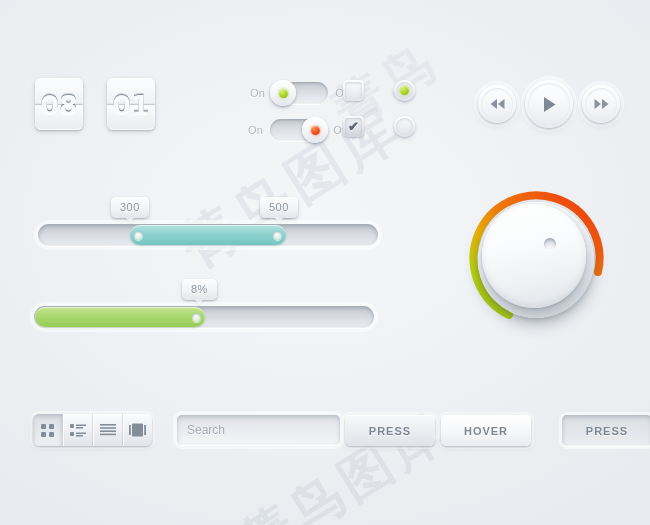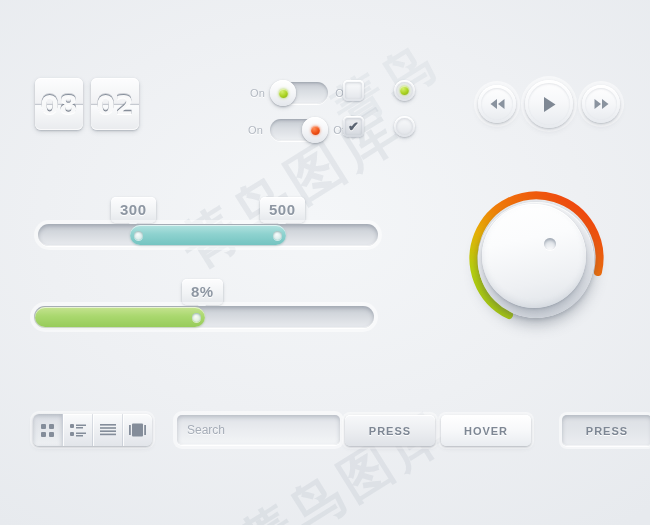--- a/index.html
+++ b/index.html
@@ -30,21 +30,21 @@
     user-select: none;
     pointer-events: none;
     white-space: nowrap;
     transform: rotate(-32deg);
   }
   .wm-1 { left: 168px; top: 150px; font-size: 56px; }
   .wm-2 { left: 228px; top: 452px; font-size: 52px; }
   .wm-3 { left: 330px; top: 52px;  font-size: 50px; opacity: .75;}
 
   
-  .clock { position: absolute; left: 35px; top: 78px; display: flex; gap: 8px; }
+  .clock { position: absolute; left: 35px; top: 78px; display: flex; gap: 24px; }
   .flip {
     position: relative;
     width: 48px; height: 52px;
     border-radius: 6px;
     background: linear-gradient(180deg,#fdfdfe 0%, #f1f2f4 47%, #e2e4e8 50%, #fafbfc 53%, #e9ebee 100%);
     box-shadow:
       0 1px 2px rgba(70,80,95,0.28),
       0 2px 5px rgba(70,80,95,0.16),
       inset 0 1px 0 rgba(255,255,255,0.95),
       inset 0 -1px 0 rgba(255,255,255,0.7);
@@ -175,21 +175,21 @@
   
   .tip {
     position: absolute;
     padding: 4px 9px 5px;
     border-radius: 5px;
     background: linear-gradient(180deg,#fdfdfe 0%, #f1f3f5 55%, #e4e7eb 100%);
     box-shadow:
       0 1px 2px rgba(70,80,95,0.3),
       0 2px 4px rgba(70,80,95,0.13),
       inset 0 1px 0 rgba(255,255,255,1);
-    font-size: 15px; font-weight: 700; color: #8d96a2;
+    font-size: 11px; font-weight: 400; color: #8d96a2;
     text-shadow: 0 1px 0 #fff;
     letter-spacing: .5px;
   }
   .tip::after{
     content:""; position:absolute; left:50%; margin-left:-5px; bottom:-5px;
     width:0;height:0;
     border-left:5px solid transparent;
     border-right:5px solid transparent;
     border-top:6px solid #e7eaee;
     filter: drop-shadow(0 1px 1px rgba(70,80,95,0.2));
@@ -346,21 +346,21 @@
 
   <div class="wm wm-3">菁鸟</div>
   <div class="wm wm-1">菁鸟图库</div>
   <div class="wm wm-2">菁鸟图库</div>
 
   <div class="clock">
     <div class="flip">
       <span class="flip-num">08</span>
     </div>
     <div class="flip">
-      <span class="flip-num">02</span>
+      <span class="flip-num">01</span>
     </div>
   </div>
 
   <div class="toggle-row tg-1">
     <span class="lbl">On</span>
     <div class="switch on">
       <div class="knob">
         <span class="dot green"></span>
       </div>
     </div>

